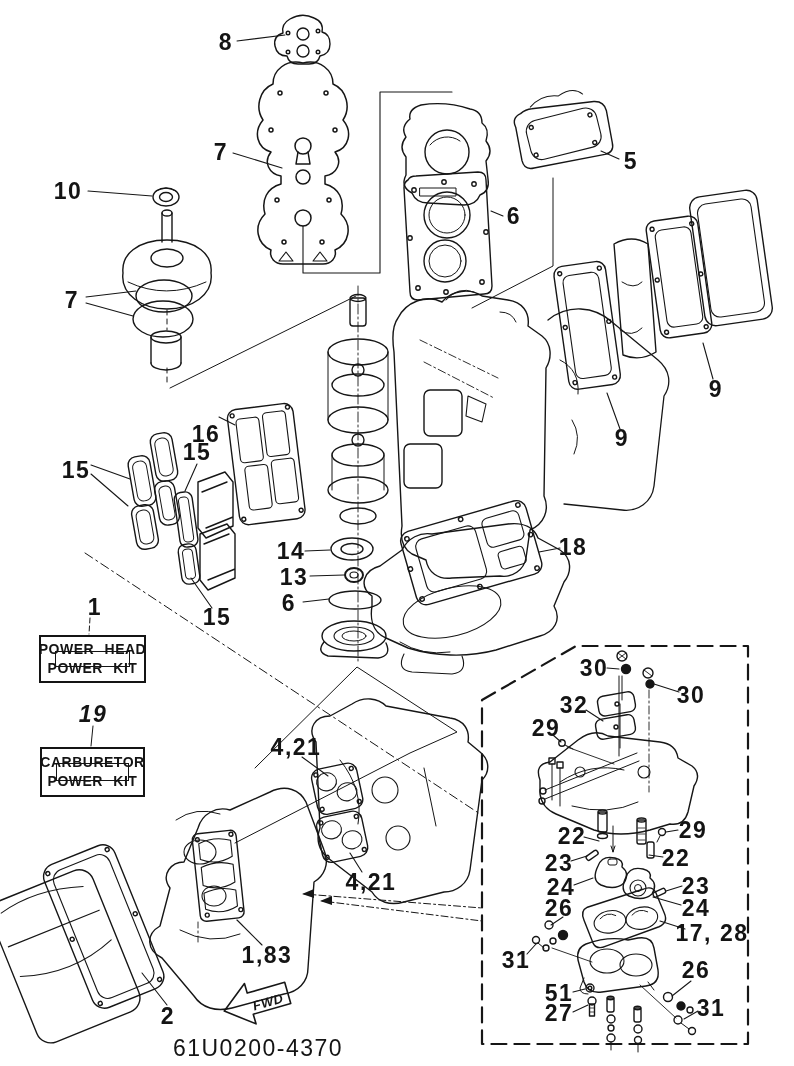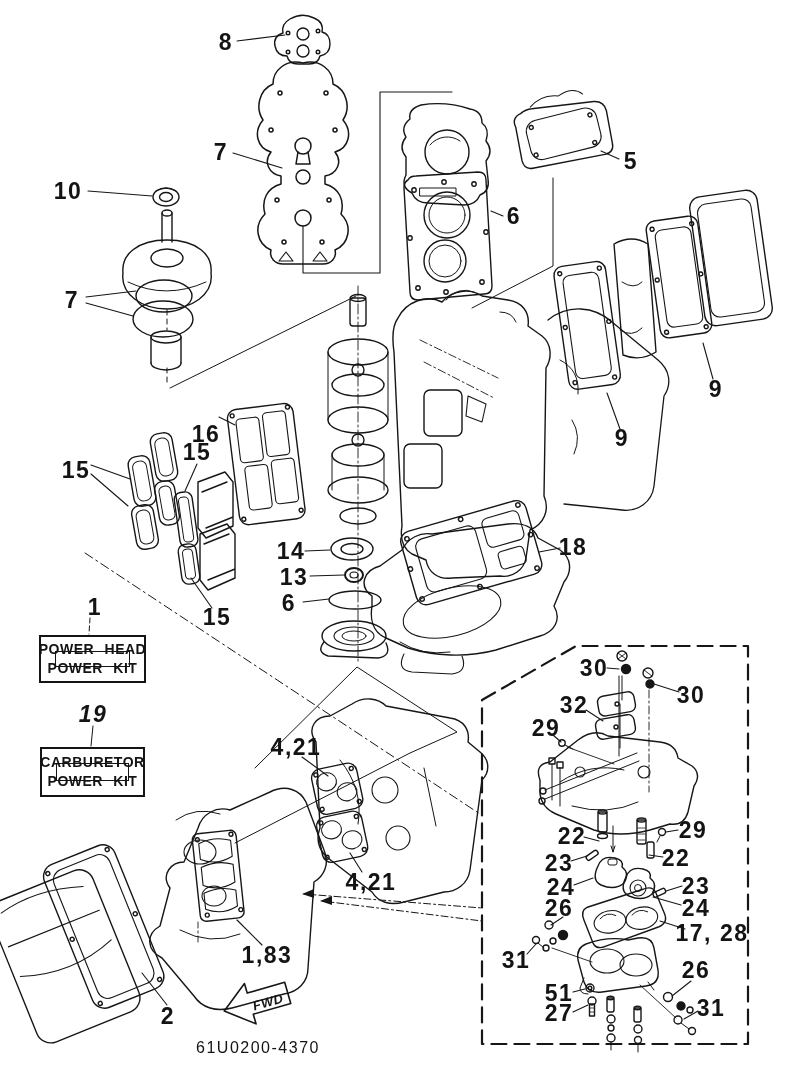--- a/index.html
+++ b/index.html
@@ -8,21 +8,21 @@
   .stage svg{position:absolute;left:0;top:0;}
   .callout{position:absolute;transform:translate(-50%,-50%);font-size:23px;font-weight:700;
            letter-spacing:1.5px;white-space:nowrap;color:#141414;}
   .kit-box{position:absolute;border:2.5px solid #141414;padding:14px;background:#fff;box-sizing:border-box;}
   .kit-box-inner{border:1.5px solid #141414;height:100%;display:flex;flex-direction:column;
                  justify-content:center;align-items:center;box-sizing:border-box;}
   .kit-line{font-size:14px;font-weight:700;letter-spacing:.5px;word-spacing:6px;
             line-height:19px;white-space:nowrap;}
   .part-code{position:absolute;transform:translate(-50%,-50%);font-size:22px;font-weight:600;
              letter-spacing:1px;white-space:nowrap;}
-  .drawing-number{position:absolute;transform:translate(-50%,-50%);font-size:16px;font-weight:400;
+  .drawing-number{position:absolute;transform:translate(-50%,-50%);font-size:23px;font-weight:400;
                   letter-spacing:1.5px;white-space:nowrap;}
   .fwd-text{position:absolute;transform:translate(-50%,-50%) rotate(-16deg);font-size:13px;
             font-weight:700;font-style:italic;letter-spacing:.5px;}
 </style>
 </head>
 <body>
 
 <div class="stage">
 
 <svg width="794" height="1066" viewBox="0 0 794 1066" fill="none" stroke="#161616" stroke-width="1.4" stroke-linecap="round" stroke-linejoin="round">

